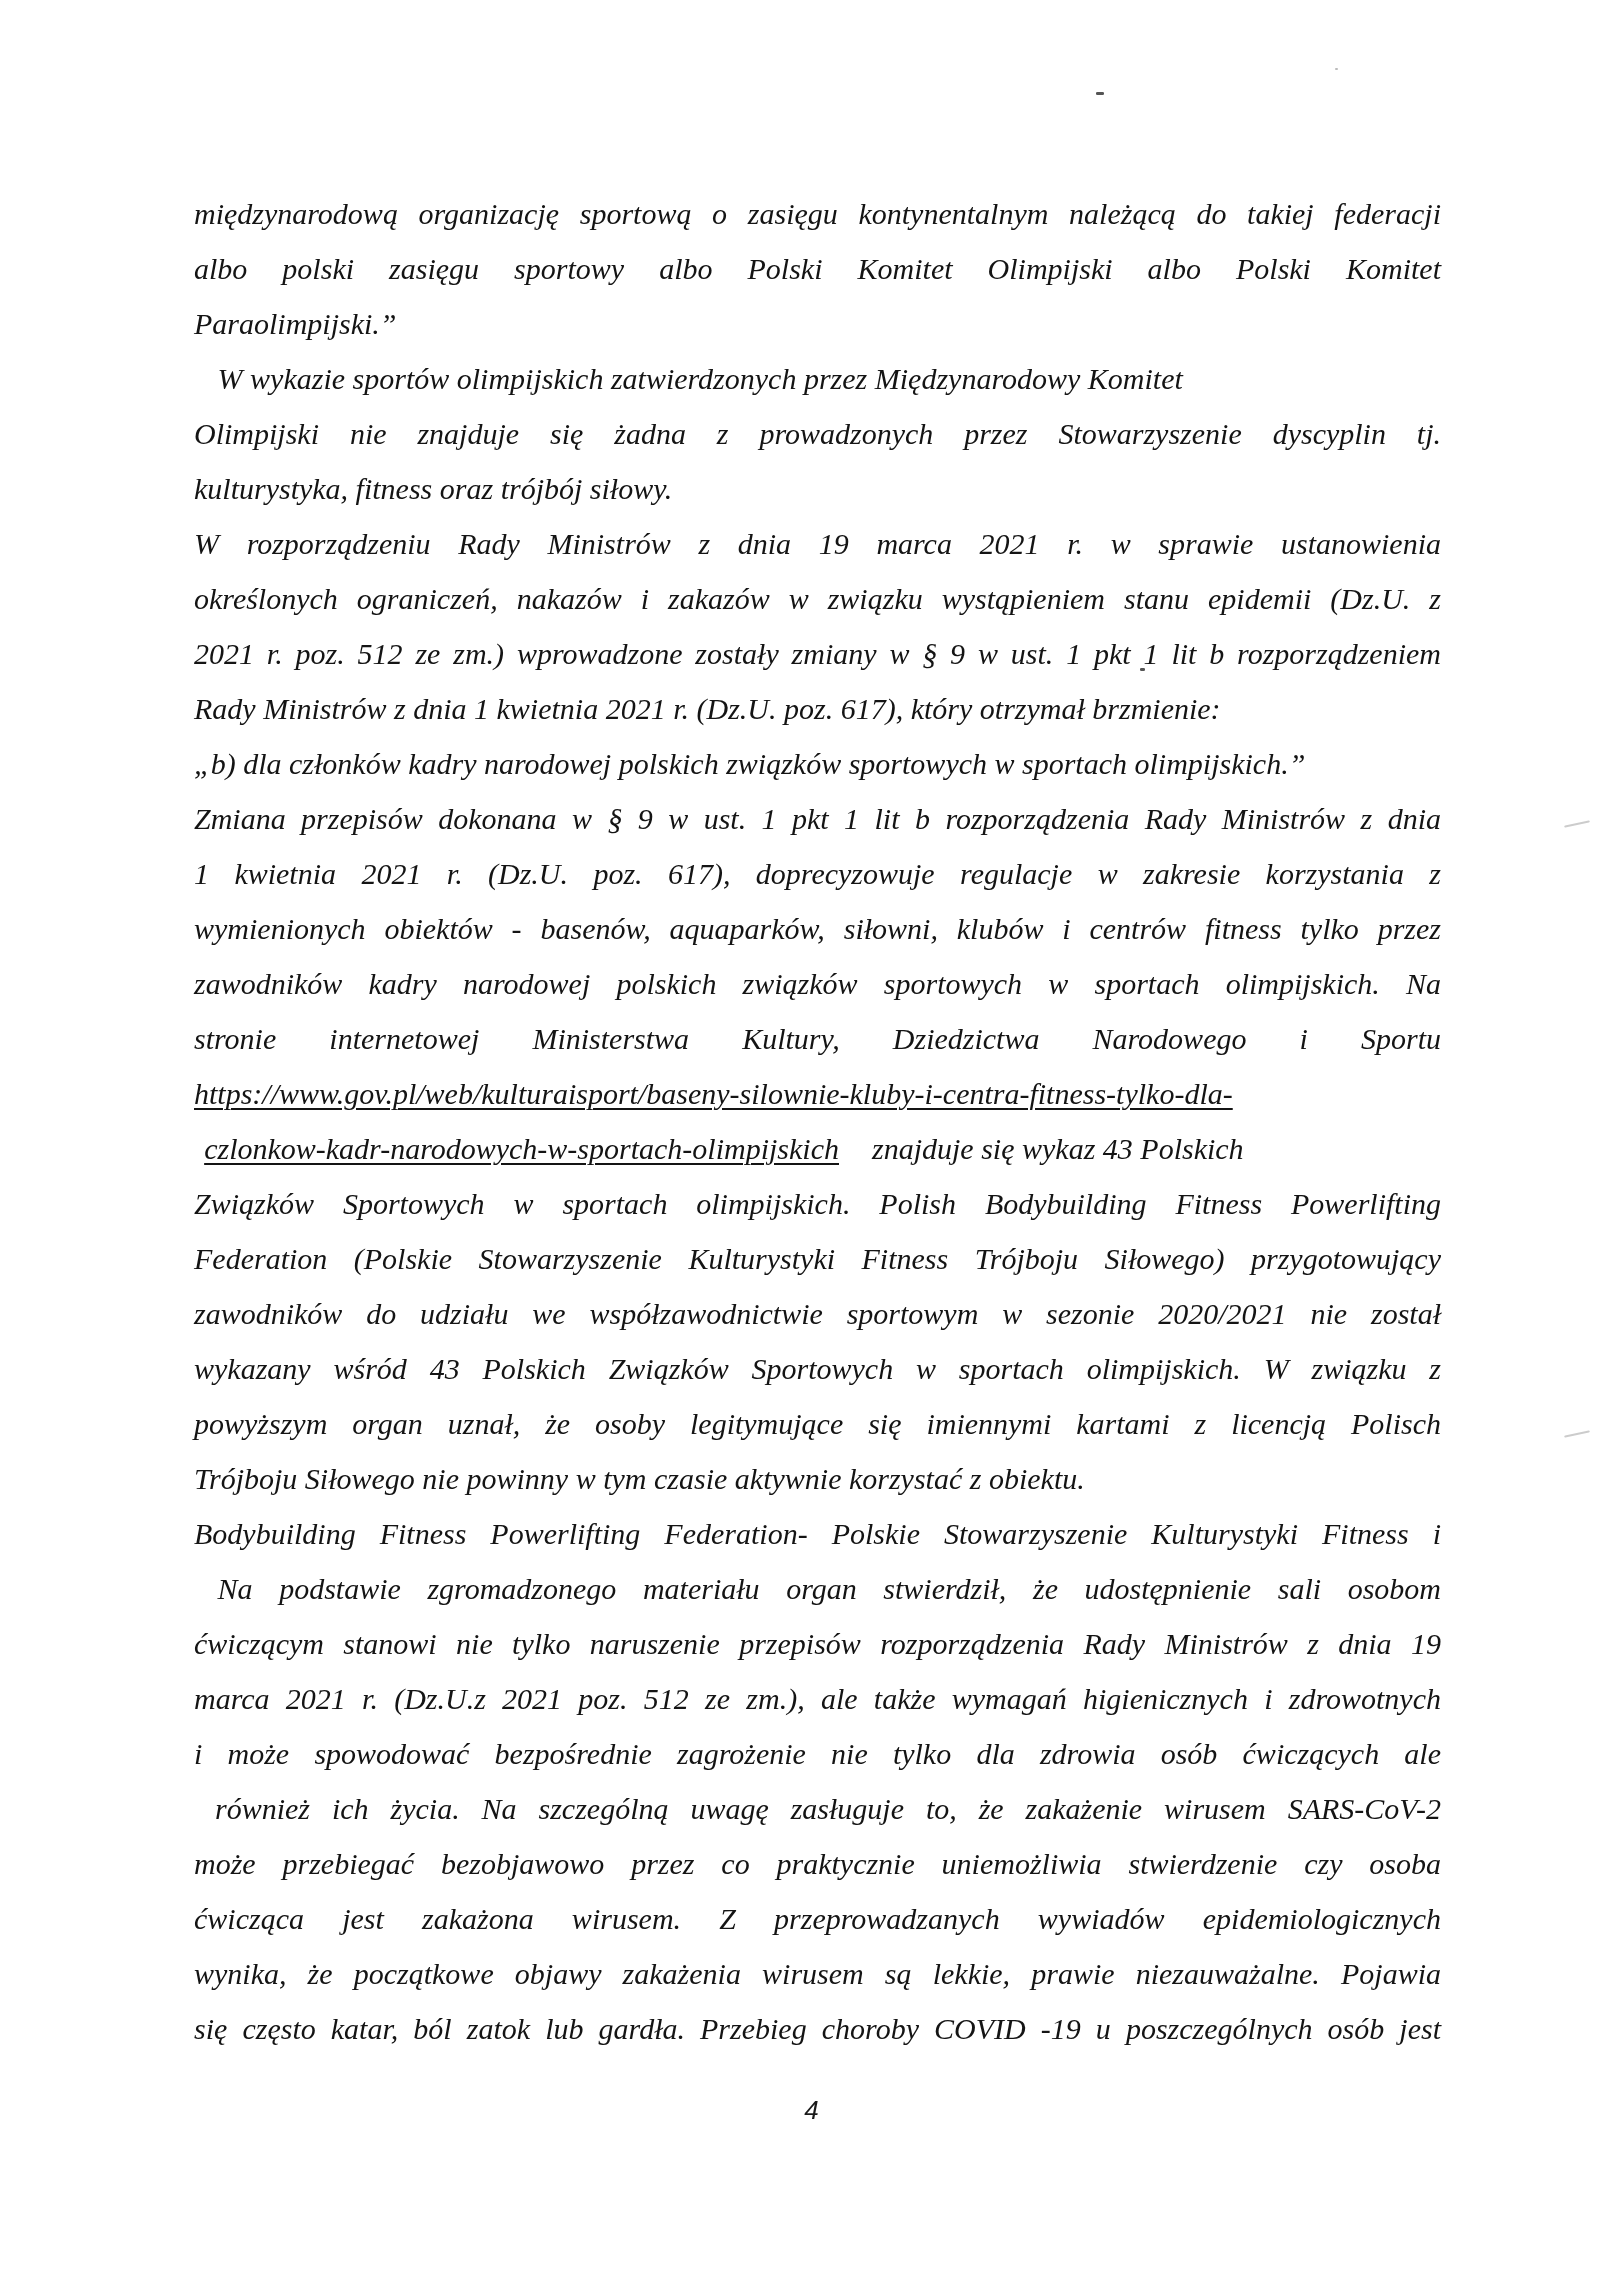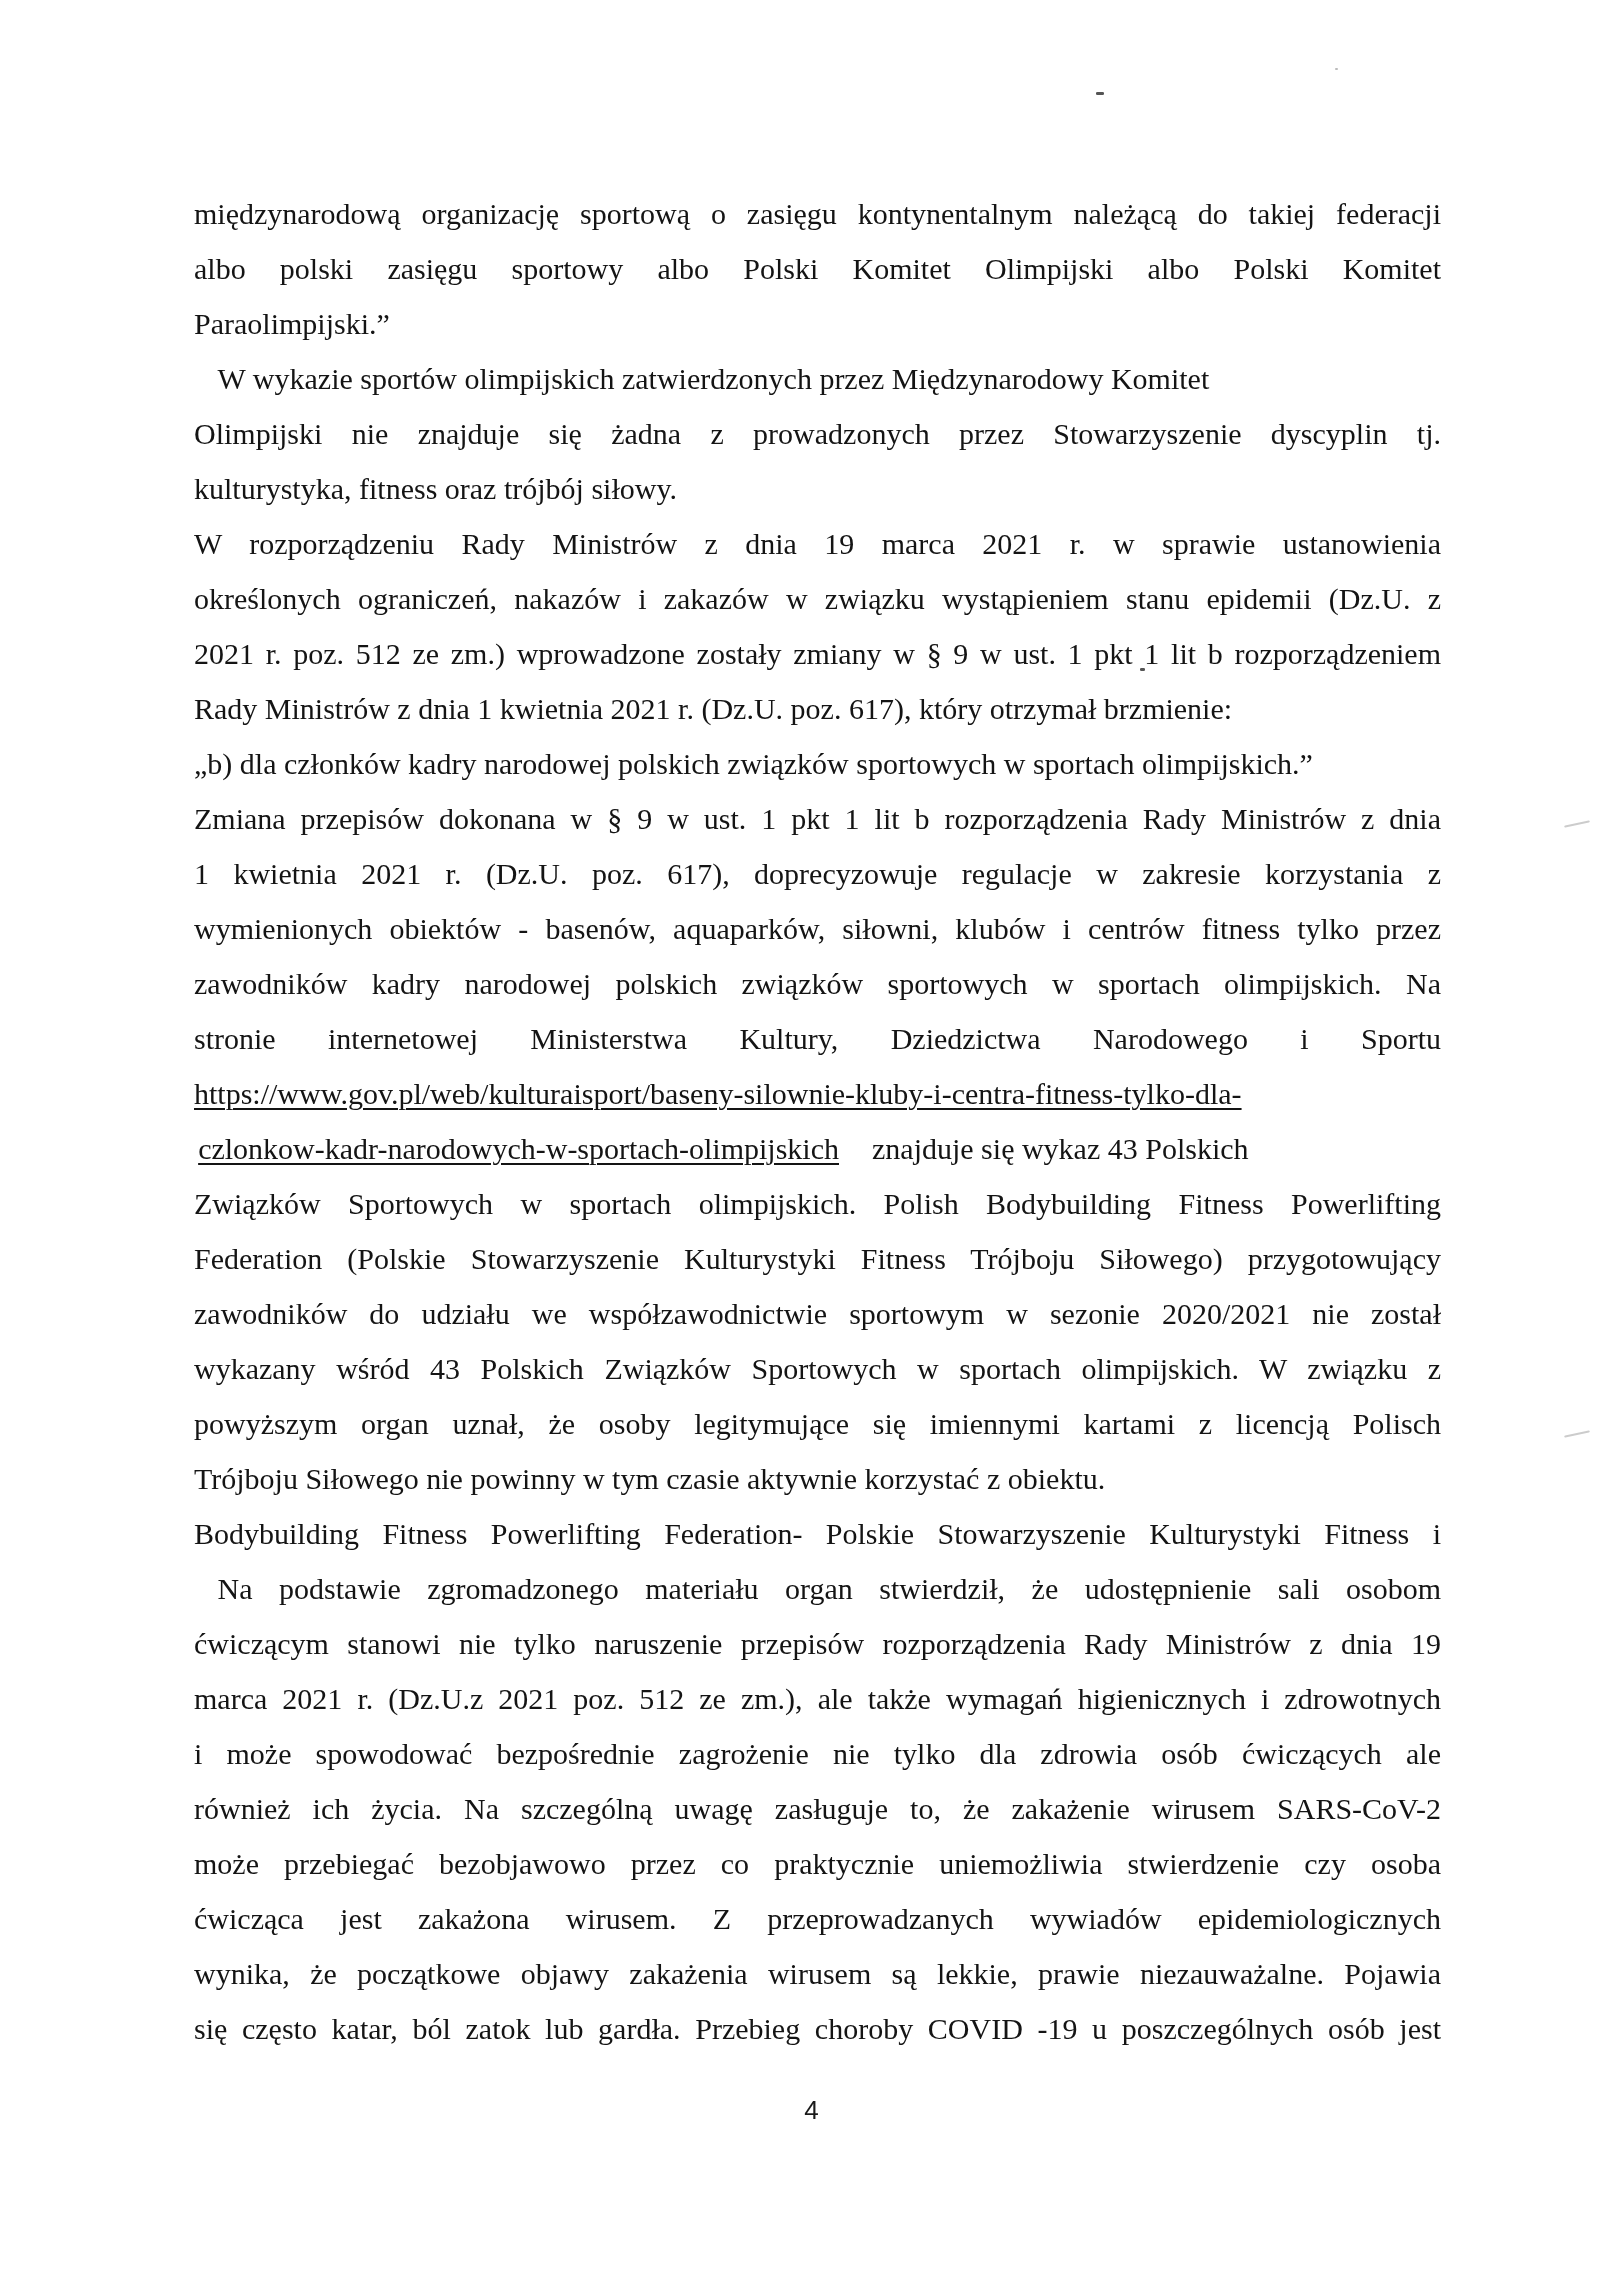--- a/index.html
+++ b/index.html
@@ -1,19 +1,20 @@
 <!DOCTYPE html>
 <html style="font-size:10.5px"><head>
 <meta charset="utf-8">
 <style>
   html, body { margin: 0; padding: 0; background: #ffffff; }
   body { width: 1623px; height: 2295px; position: relative; overflow: hidden; }
   .page {
     position: absolute; left: 0; top: 0; width: 1611px; height: 2295px;
     background: #ffffff;
+    font-style: italic;
   }
   .text {
     position: absolute; left: 194px; top: 186px; width: 1247px;
     font-family: "Liberation Serif", "DejaVu Serif", serif;
     font-size: 30px;
     color: #141414;
   }
   .line {
     display: block;
     height: 55px;
@@ -65,21 +66,21 @@
     <span class="line" style="white-space: nowrap;"><span style="white-space: nowrap; word-spacing: 0px;">Federation (Polskie Stowarzyszenie Kulturystyki Fitness Trójboju Siłowego) przygotowujący</span></span>
     <span class="line" style="white-space: nowrap;"><span style="white-space: nowrap; word-spacing: 0px;">zawodników do udziału we współzawodnictwie sportowym w sezonie 2020/2021 nie został</span></span>
     <span class="line" style="white-space: nowrap;"><span style="white-space: nowrap; word-spacing: 0px;">wykazany wśród 43 Polskich Związków Sportowych w sportach olimpijskich. W związku z</span></span>
     <span class="line" style="white-space: nowrap;"><span style="white-space: nowrap; word-spacing: 0px;">powyższym organ uznał, że osoby legitymujące się imiennymi kartami z licencją Polisch</span></span>
     <span class="line last">Trójboju Siłowego nie powinny w tym czasie aktywnie korzystać z obiektu.</span>
     <span class="line" style="white-space: nowrap;"><span style="white-space: nowrap; word-spacing: 0px;">Bodybuilding Fitness Powerlifting Federation- Polskie Stowarzyszenie Kulturystyki Fitness i</span></span>
     <span class="line indent" style="white-space: nowrap;"><span style="white-space: nowrap; word-spacing: 0px;">Na podstawie zgromadzonego materiału organ stwierdził, że udostępnienie sali osobom</span></span>
     <span class="line" style="white-space: nowrap;"><span style="white-space: nowrap; word-spacing: 0px;">ćwiczącym stanowi nie tylko naruszenie przepisów rozporządzenia Rady Ministrów z dnia 19</span></span>
     <span class="line" style="white-space: nowrap;"><span style="white-space: nowrap; word-spacing: 0px;">marca 2021 r. (Dz.U.z 2021 poz. 512 ze zm.), ale także wymagań higienicznych i zdrowotnych</span></span>
     <span class="line" style="white-space: nowrap;"><span style="white-space: nowrap; word-spacing: 0px; margin-top: 36px;">i może spowodować bezpośrednie zagrożenie nie tylko dla zdrowia osób ćwiczących ale</span></span>
-    <span class="line" style="white-space: nowrap;"><span style="white-space: nowrap; word-spacing: 0px;">również ich życia. Na szczególną uwagę zasługuje to, że zakażenie wirusem SARS-CoV-2</span></span>
+    <span class="line" style="white-space: nowrap; margin-left: 21px;"><span style="white-space: nowrap; word-spacing: 0px;">również ich życia. Na szczególną uwagę zasługuje to, że zakażenie wirusem SARS-CoV-2</span></span>
     <span class="line" style="white-space: nowrap;"><span style="white-space: nowrap; word-spacing: 0px;">może przebiegać bezobjawowo przez co praktycznie uniemożliwia stwierdzenie czy osoba</span></span>
     <span class="line" style="white-space: nowrap;"><span style="white-space: nowrap; word-spacing: 0px;">ćwicząca jest zakażona wirusem. Z przeprowadzanych wywiadów epidemiologicznych</span></span>
     <span class="line" style="white-space: nowrap;"><span style="white-space: nowrap; word-spacing: 0px;">wynika, że początkowe objawy zakażenia wirusem są lekkie, prawie niezauważalne. Pojawia</span></span>
     <span class="line" style="white-space: nowrap;"><span style="white-space: nowrap; word-spacing: 0px;">się często katar, ból zatok lub gardła. Przebieg choroby COVID -19 u poszczególnych osób jest</span></span>
   </div>
 
   <div class="page-number">4</div>
 
   <div class="speck" style="left:1096px; top:92px; width:7.9px; height:2.6px;"></div>
   <div class="speck" style="left:1335px; top:68px; width:3.3px; height:2px; background:#bbb;"></div>

